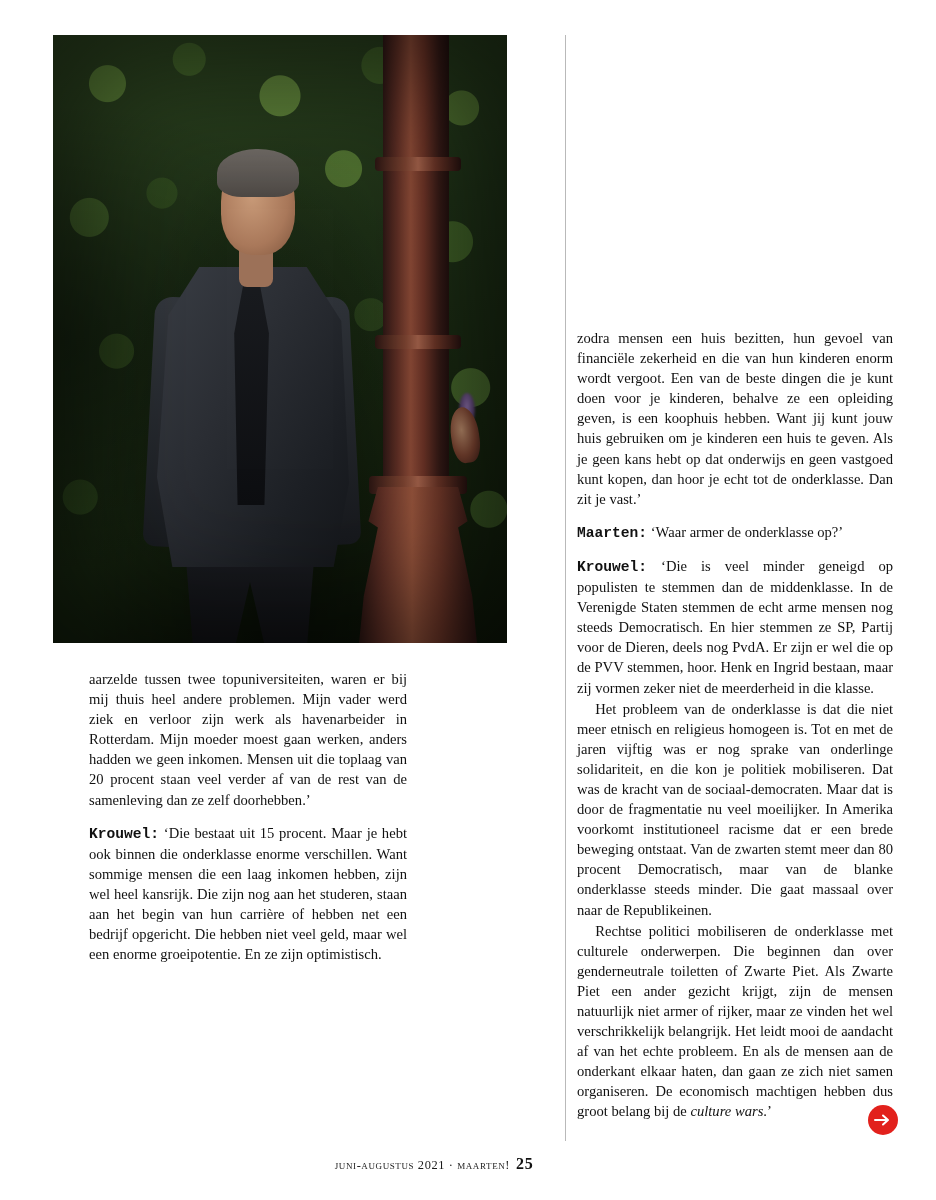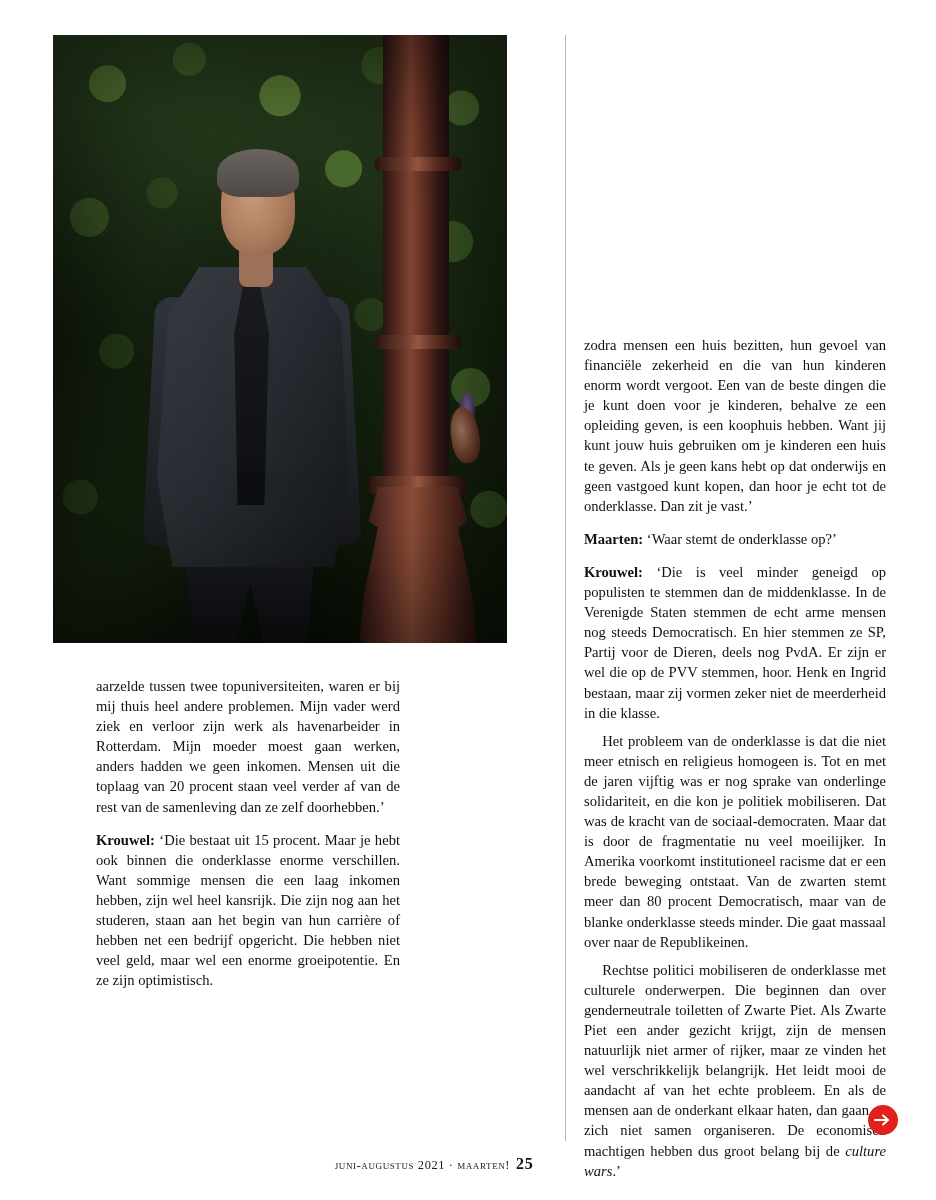--- a/index.html
+++ b/index.html
@@ -207,30 +207,31 @@
     left: 88px;
     top: 668px;
     width: 320px;
   }
   .col.right {
     left: 576px;
     top: 327px;
     width: 318px;
   }
   .col p {
-    margin: 8px;
+    margin: 1px;
   }
   .col p.indent {
     text-indent: 1.25em;
   }
   .col p.spaced {
     margin-top: 13px;
   }
   .speaker {
     font-weight: bold;
+    font-family: Liberation Mono, monospace;
   }
   em { font-style: italic; }
 
   
   .arrow-btn {
     position: absolute;
     left: 868px;
     top: 1105px;
     width: 30px;
     height: 30px;
@@ -293,21 +294,21 @@
   <div class="col left">
     <p>aarzelde tussen twee topuniversiteiten, waren er bij mij thuis heel andere problemen. Mijn vader werd ziek en verloor zijn werk als havenarbeider in Rotterdam. Mijn moeder moest gaan werken, anders hadden we geen inkomen. Mensen uit die toplaag van 20 procent staan veel verder af van de rest van de samenleving dan ze zelf doorhebben.’</p>
     <p class="spaced">
       <span class="speaker">Krouwel:</span><span> ‘Die bestaat uit 15 procent. Maar je hebt ook binnen die onderklasse enorme verschillen. Want sommige mensen die een laag inkomen hebben, zijn wel heel kansrijk. Die zijn nog aan het studeren, staan aan het begin van hun carrière of hebben net een bedrijf opgericht. Die hebben niet veel geld, maar wel een enorme groeipotentie. En ze zijn optimistisch.</span>
     </p>
   </div>
 
   <div class="col right">
     <p>zodra mensen een huis bezitten, hun gevoel van financiële zekerheid en die van hun kinderen enorm wordt vergoot. Een van de beste dingen die je kunt doen voor je kinderen, behalve ze een opleiding geven, is een koophuis hebben. Want jij kunt jouw huis gebruiken om je kinderen een huis te geven. Als je geen kans hebt op dat onderwijs en geen vastgoed kunt kopen, dan hoor je echt tot de onderklasse. Dan zit je vast.’</p>
     <p class="spaced">
-      <span class="speaker">Maarten:</span><span> ‘Waar stemt de onderklasse op?’</span>
+      <span class="speaker">Maarten:</span><span> ‘Waar armer de onderklasse op?’</span>
     </p>
     <p class="spaced">
       <span class="speaker">Krouwel:</span><span> ‘Die is veel minder geneigd op populisten te stemmen dan de middenklasse. In de Verenigde Staten stemmen de echt arme mensen nog steeds Democratisch. En hier stemmen ze SP, Partij voor de Dieren, deels nog PvdA. Er zijn er wel die op de PVV stemmen, hoor. Henk en Ingrid bestaan, maar zij vormen zeker niet de meerderheid in die klasse.</span>
     </p>
     <p class="indent">Het probleem van de onderklasse is dat die niet meer etnisch en religieus homogeen is. Tot en met de jaren vijftig was er nog sprake van onderlinge solidariteit, en die kon je politiek mobiliseren. Dat was de kracht van de sociaal-democraten. Maar dat is door de fragmentatie nu veel moeilijker. In Amerika voorkomt institutioneel racisme dat er een brede beweging ontstaat. Van de zwarten stemt meer dan 80 procent Democratisch, maar van de blanke onderklasse steeds minder. Die gaat massaal over naar de Republikeinen.</p>
     <p class="indent"><span>Rechtse politici mobiliseren de onderklasse met culturele onderwerpen. Die beginnen dan over genderneutrale toiletten of Zwarte Piet. Als Zwarte Piet een ander gezicht krijgt, zijn de mensen natuurlijk niet armer of rijker, maar ze vinden het wel verschrikkelijk belangrijk. Het leidt mooi de aandacht af van het echte probleem. En als de mensen aan de onderkant elkaar haten, dan gaan ze zich niet samen organiseren. De economisch machtigen hebben dus groot belang bij de </span><em>culture wars</em><span>.’</span></p>
   </div>
 
   <div class="arrow-btn">
     <svg width="18" height="14" viewBox="0 0 18 14" aria-hidden="true">

